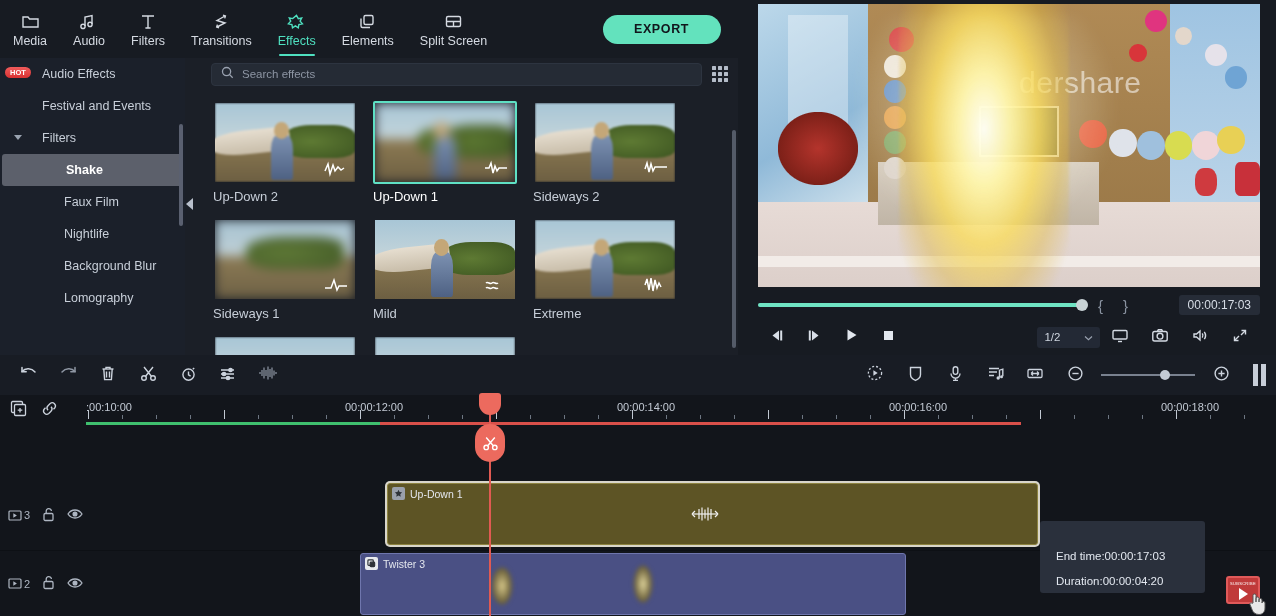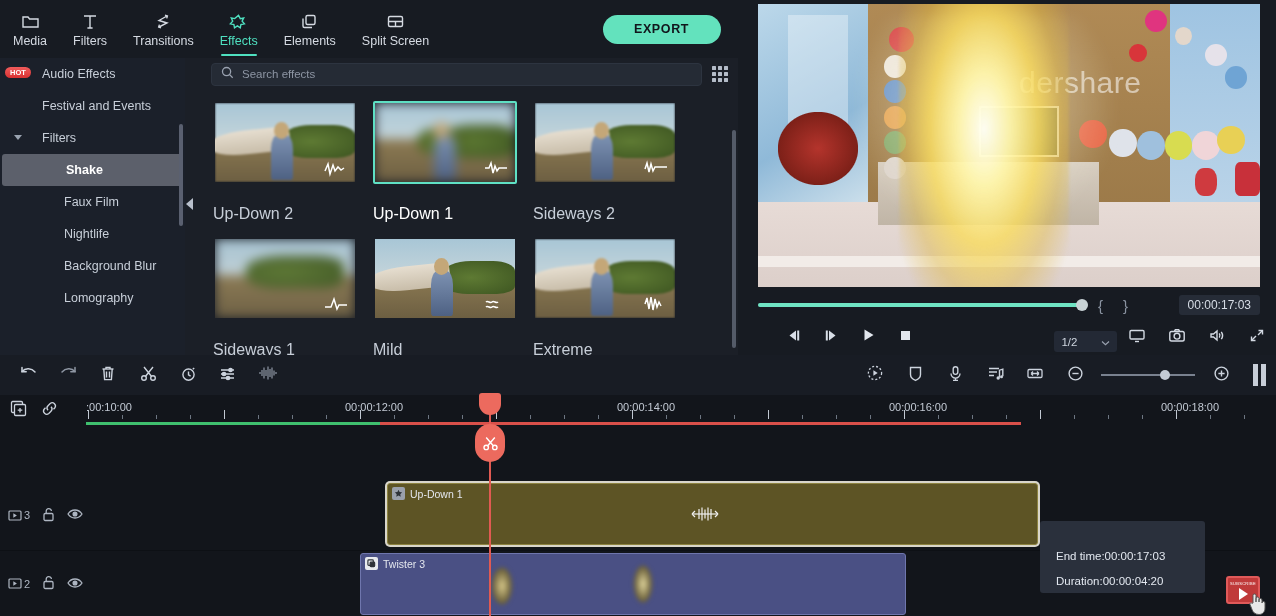--- a/index.html
+++ b/index.html
@@ -123,21 +123,21 @@
   }
   .eff-grid {
     display: flex; flex-wrap: wrap; gap: 14px 16px; padding: 11px 0 0 12px;
   }
   .eff-card { width: 144px; cursor: pointer; }
   .eff-thumb {
     width: 144px; height: 83px; border-radius: 2px; position: relative;
     overflow: hidden; border: 2px solid transparent;
   }
   .eff-card.selected .eff-thumb { border-color: #5fe0c4; }
-  .eff-name { margin-top: 21px; font-size: 16px; color: #c7ced8; }
+  .eff-name { margin-top: 5px; font-size: 13px; color: #c7ced8; }
   .eff-card.selected .eff-name { color: #ffffff; }
   .wave {
     position: absolute; right: 6px; bottom: 5px; width: 26px; height: 18px;
   }
   .panel-scrollbar {
     position: absolute; right: 2px; top: 40px; width: 4px; height: 218px;
     background: #545b68; border-radius: 2px;
   }
 
   
@@ -224,22 +224,22 @@
   .seekbar .knob {
     position: absolute; left: 318px; top: -4px; width: 12px; height: 12px;
     border-radius: 50%; background: #c9d3d6; cursor: grab;
   }
   .brace { color: #8a93a1; font-size: 15px; padding: 0 10px; cursor: pointer; }
   .tc-box {
     margin-left: auto; background: #262c37; border-radius: 3px;
     padding: 3px 9px; font-size: 12px; color: #d7dde6;
   }
   .ctrlrow {
-    position: absolute; left: 37px; top: 322px; width: 502px; height: 30px;
-    display: flex; align-items: flex-end;
+    position: absolute; left: 20px; top: 322px; width: 502px; height: 30px;
+    display: flex; align-items: center;
   }
   .ctrl { width: 40px; height: 30px; display:flex; align-items:center; justify-content:center; cursor:pointer; }
   .speed-sel {
     margin-left: 130px; width: 66px; height: 21px; background: #232935;
     border-radius: 3px; display:flex; align-items:center; justify-content:space-between;
     padding: 0 7px; font-size: 11.5px; color: #cdd4de; cursor: pointer;
   }
   .ctrl-right { margin-left: auto; display:flex; align-items:center; }
 
   
@@ -356,20 +356,31 @@
   <div class="top-left">
 
     <div class="tabbar">
       <div class="tab">
         <span class="t-ico">
           <svg width="19" height="17" viewBox="0 0 19 17" fill="none" stroke="#d5dae2" stroke-width="1.4">
               <path d="M2 14V4h5l1.6 2H17v8z"></path>
             </svg>
         </span>
         <span class="t-lbl">Media</span>
+
+      </div>
+      <div class="tab">
+        <span class="t-ico">
+          <svg width="20" height="17" viewBox="0 0 20 17" fill="none" stroke="#d5dae2" stroke-width="1.4">
+              <path d="M6 13V4l7-1.5V11"></path>
+              <circle cx="4" cy="13.4" r="2.1"></circle>
+              <circle cx="11" cy="11.4" r="2.1"></circle>
+            </svg>
+        </span>
+        <span class="t-lbl">Audio</span>
 
       </div>
       <div class="tab">
         <span class="t-ico">
           <svg width="18" height="17" viewBox="0 0 18 17" fill="none" stroke="#d5dae2" stroke-width="1.4">
               <path d="M3 3h12M9 3v12M6.4 15h5.2"></path>
             </svg>
         </span>
         <span class="t-lbl">Filters</span>
 

